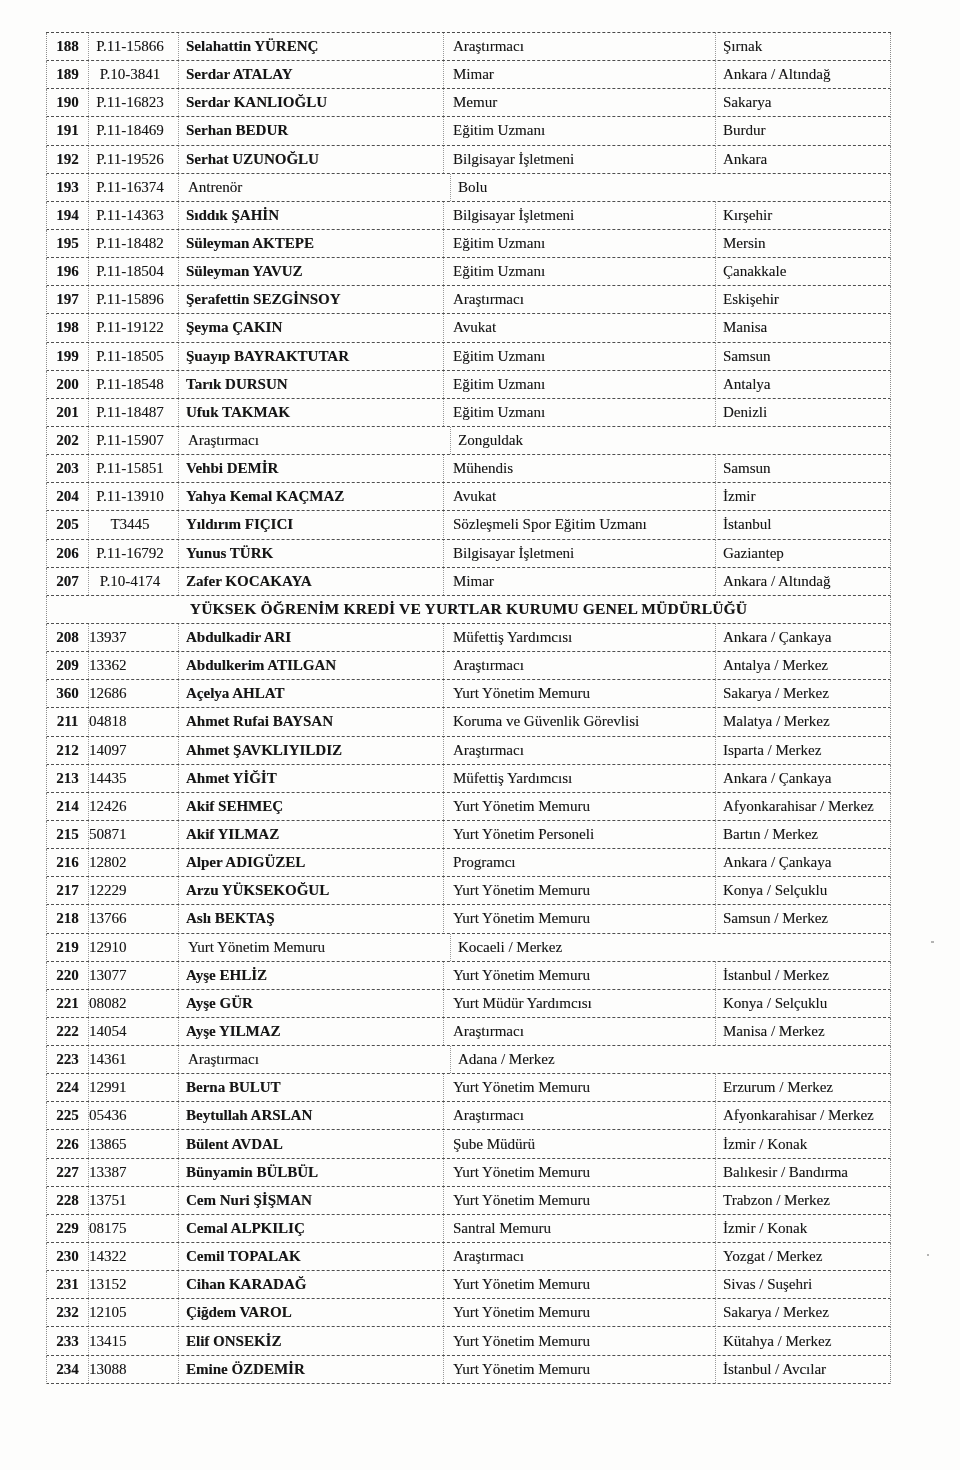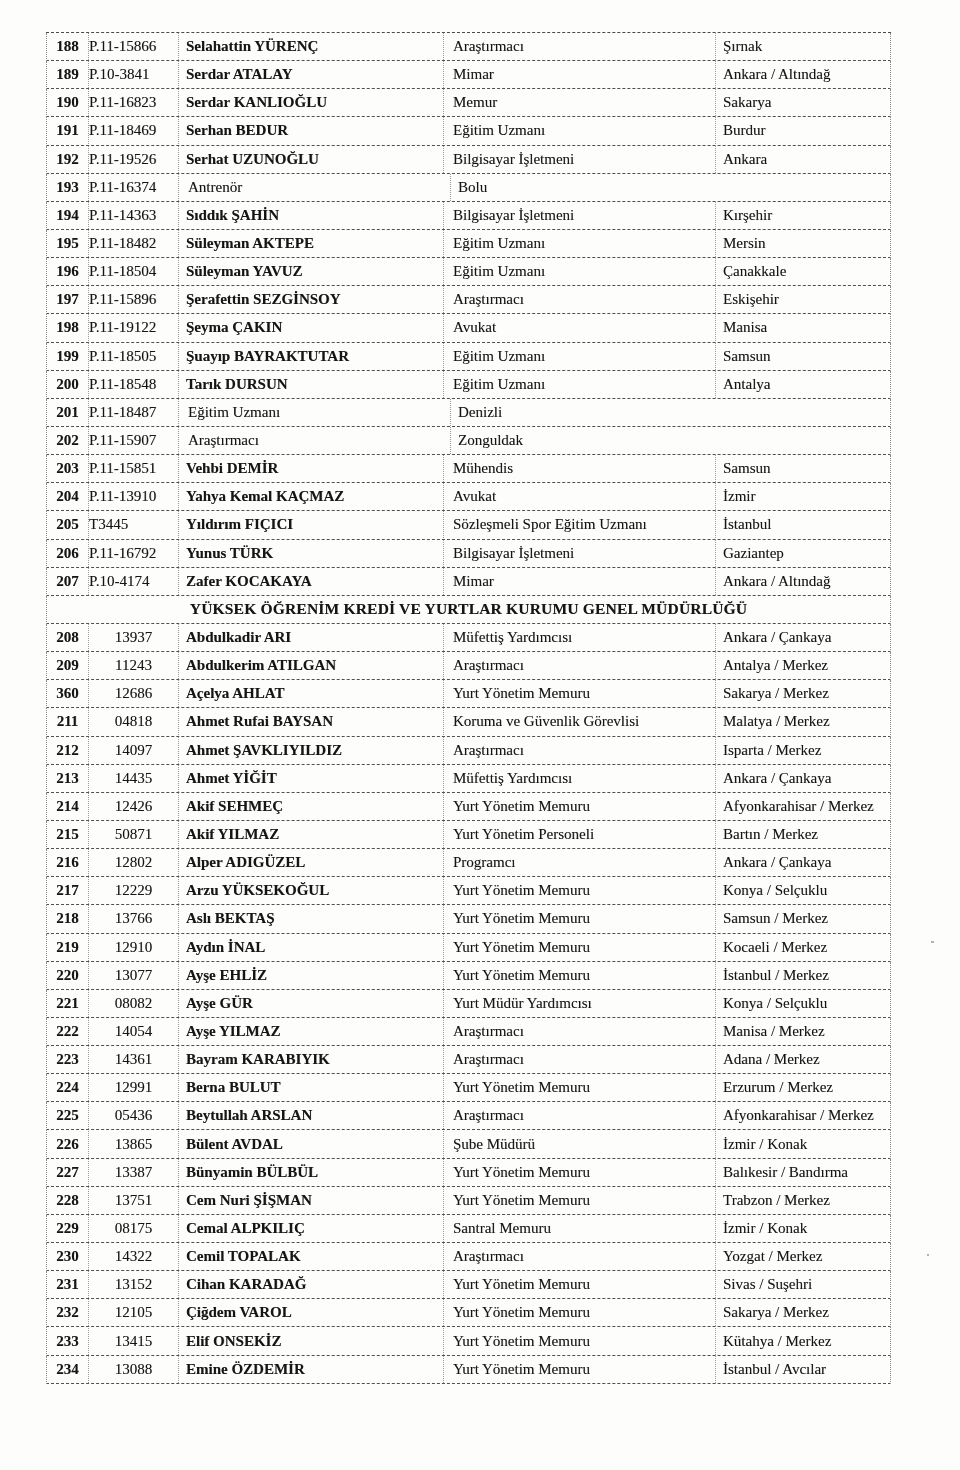--- a/index.html
+++ b/index.html
@@ -46,22 +46,22 @@
   .c-no {
     width: 42px;
     text-align: center;
     font-weight: bold;
     border-right: 1px dotted #9a9a9a;
   }
   .c-id {
     width: 90px;
     border-right: 1px dotted #9a9a9a;
   }
-  .sec-0 .c-id { text-align: left; padding-right: 7px; }
-  .sec-1 .c-id { text-align: center; }
+  .sec-0 .c-id { text-align: center; padding-right: 7px; }
+  .sec-1 .c-id { }
   .c-name {
     width: 265px;
     padding-left: 7px;
     border-right: 1px dotted #9a9a9a;
     font-weight: bold;
   }
   .c-title {
     width: 272px;
     padding-left: 9px;
     border-right: 1px dotted #9a9a9a;
@@ -195,20 +195,21 @@
     <div class="cell c-no">200</div>
     <div class="cell c-id">P.11-18548</div>
     <div class="cell c-name">Tarık DURSUN</div>
     <div class="cell c-title">Eğitim Uzmanı</div>
     <div class="cell c-loc">Antalya</div>
   </div>
 
   <div class="row sec-0">
     <div class="cell c-no">201</div>
     <div class="cell c-id">P.11-18487</div>
+    <div class="cell c-name">Ufuk TAKMAK</div>
     <div class="cell c-title">Eğitim Uzmanı</div>
     <div class="cell c-loc">Denizli</div>
   </div>
 
   <div class="row sec-0">
     <div class="cell c-no">202</div>
     <div class="cell c-id">P.11-15907</div>
     <div class="cell c-title">Araştırmacı</div>
     <div class="cell c-loc">Zonguldak</div>
   </div>
@@ -260,21 +261,21 @@
   <div class="row sec-1">
     <div class="cell c-no">208</div>
     <div class="cell c-id">13937</div>
     <div class="cell c-name">Abdulkadir ARI</div>
     <div class="cell c-title">Müfettiş Yardımcısı</div>
     <div class="cell c-loc">Ankara / Çankaya</div>
   </div>
 
   <div class="row sec-1">
     <div class="cell c-no">209</div>
-    <div class="cell c-id">11243</div>
+    <div class="cell c-id">13362</div>
     <div class="cell c-name">Abdulkerim ATILGAN</div>
     <div class="cell c-title">Araştırmacı</div>
     <div class="cell c-loc">Antalya / Merkez</div>
   </div>
 
   <div class="row sec-1">
     <div class="cell c-no">360</div>
     <div class="cell c-id">12686</div>
     <div class="cell c-name">Açelya AHLAT</div>
     <div class="cell c-title">Yurt Yönetim Memuru</div>
@@ -341,21 +342,20 @@
     <div class="cell c-no">218</div>
     <div class="cell c-id">13766</div>
     <div class="cell c-name">Aslı BEKTAŞ</div>
     <div class="cell c-title">Yurt Yönetim Memuru</div>
     <div class="cell c-loc">Samsun / Merkez</div>
   </div>
 
   <div class="row sec-1">
     <div class="cell c-no">219</div>
     <div class="cell c-id">12910</div>
-    <div class="cell c-name">Aydın İNAL</div>
     <div class="cell c-title">Yurt Yönetim Memuru</div>
     <div class="cell c-loc">Kocaeli / Merkez</div>
   </div>
 
   <div class="row sec-1">
     <div class="cell c-no">220</div>
     <div class="cell c-id">13077</div>
     <div class="cell c-name">Ayşe EHLİZ</div>
     <div class="cell c-title">Yurt Yönetim Memuru</div>
     <div class="cell c-loc">İstanbul / Merkez</div>
@@ -373,21 +373,20 @@
     <div class="cell c-no">222</div>
     <div class="cell c-id">14054</div>
     <div class="cell c-name">Ayşe YILMAZ</div>
     <div class="cell c-title">Araştırmacı</div>
     <div class="cell c-loc">Manisa / Merkez</div>
   </div>
 
   <div class="row sec-1">
     <div class="cell c-no">223</div>
     <div class="cell c-id">14361</div>
-    <div class="cell c-name">Bayram KARABIYIK</div>
     <div class="cell c-title">Araştırmacı</div>
     <div class="cell c-loc">Adana / Merkez</div>
   </div>
 
   <div class="row sec-1">
     <div class="cell c-no">224</div>
     <div class="cell c-id">12991</div>
     <div class="cell c-name">Berna BULUT</div>
     <div class="cell c-title">Yurt Yönetim Memuru</div>
     <div class="cell c-loc">Erzurum / Merkez</div>

